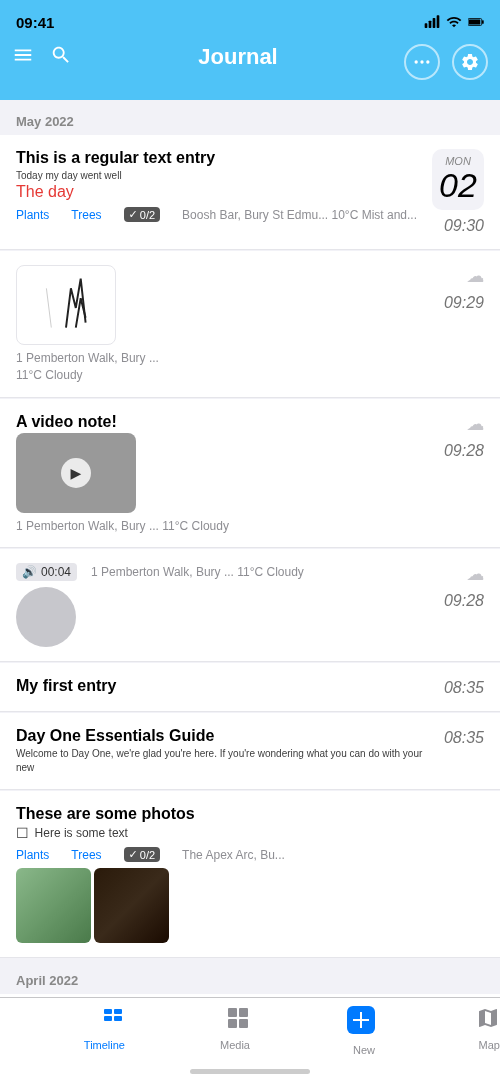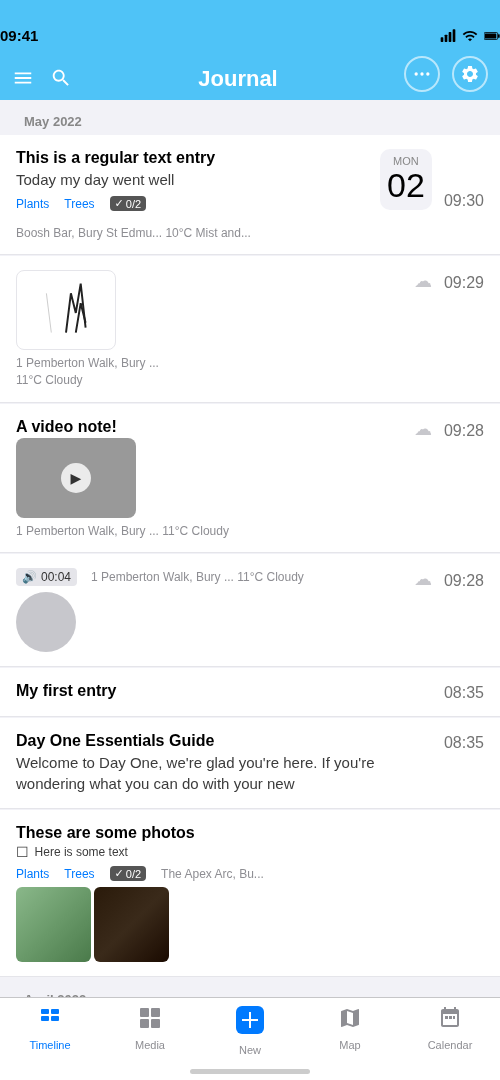--- a/index.html
+++ b/index.html
@@ -4,34 +4,34 @@
   <meta name="viewport" content="width=500">
   <style>
     * { box-sizing: border-box; margin: 0; padding: 0; }
     body { width: 500px; min-height: 1080px; font-family: -apple-system, 'Helvetica Neue', Arial, sans-serif; background: #f2f2f7; overflow-x: hidden; }
 
     
     .status-bar {
       background: #4fc3f7;
       height: 44px;
       display: flex;
-      align-items: flex-end;
+      align-items: center;
       justify-content: space-between;
-      padding: 0 0;
+      padding: 0 16px;
     }
     .status-time { font-size: 15px; font-weight: 600; color: #000; display: flex; align-items: center; gap: 4px; }
     .status-icons { display: flex; align-items: center; gap: 6px; }
     .status-icons svg { width: 16px; height: 16px; fill: #000; }
 
     
     .nav-bar {
       background: #4fc3f7;
       height: 56px;
       display: flex;
-      align-items: flex-end;
+      align-items: flex-start;
       justify-content: space-between;
       padding: 0 12px 8px 12px;
     }
     .nav-left { display: flex; align-items: center; gap: 16px; }
     .nav-title { font-size: 22px; font-weight: 600; color: #fff; flex: 1; text-align: center; }
     .nav-right { display: flex; align-items: center; gap: 12px; }
     .nav-icon-btn {
       width: 36px; height: 36px; border-radius: 50%;
       border: 2px solid rgba(255,255,255,0.6);
       background: transparent;
@@ -39,21 +39,21 @@
       cursor: pointer;
     }
     .nav-icon-btn svg { width: 20px; height: 20px; fill: #fff; }
     .hamburger-btn, .search-btn { background: transparent; border: none; cursor: pointer; }
 
     
     .content { background: #f2f2f7; padding-bottom: 80px; }
 
     
     .section-header {
-      padding: 14px 16px 6px 24px;
+      padding: 14px 16px 6px 16px;
       font-size: 13px;
       font-weight: 600;
       color: #888;
       text-transform: none;
     }
 
     
     .entry-card {
       background: #fff;
       margin: 0 0 1px 0;
@@ -61,23 +61,23 @@
       display: flex;
       align-items: flex-start;
       gap: 10px;
       position: relative;
       border-bottom: 0.5px solid #e5e5ea;
     }
     .entry-card:first-child { border-top: 0.5px solid #e5e5ea; }
 
     .entry-main { flex: 1; min-width: 0; }
     .entry-title { font-size: 16px; font-weight: 600; color: #000; margin-bottom: 2px; }
-    .entry-body { font-size: 15px; color: #3c3c3c; line-height: 1.4; }
+    .entry-body { font-size: 10px; color: #3c3c3c; line-height: 1.4; }
     .entry-highlight { color: #e53935; font-weight: 500; }
-    .entry-tags { display: flex; align-items: flex-end; gap: 15px; margin-top: 6px; flex-wrap: wrap; }
+    .entry-tags { display: flex; align-items: flex-end; gap: 22px; margin-top: 6px; flex-wrap: wrap; }
     .tag { font-size: 12px; color: #007aff; font-weight: 500; }
     .tag-badge {
       background: #555; border-radius: 4px; padding: 1px 5px;
       font-size: 11px; color: #fff; display: flex; align-items: center; gap: 2px;
     }
     .entry-meta { font-size: 12px; color: #8e8e93; margin-top: 0; }
     .entry-time { font-size: 16px; color: #737373; margin-left: auto; padding-top: 2px; white-space: nowrap; }
 
     
     .date-badge {
@@ -108,41 +108,41 @@
     }
 
     
     .audio-tag {
       display: inline-flex; align-items: center; gap: 4px;
       background: #e5e5ea; border-radius: 4px; padding: 2px 6px;
       font-size: 12px; color: #333; margin-right: 6px;
     }
 
     
-    .entry-right { display: flex; flex-direction: row; align-items: flex-end; gap: 12px; min-width: 50px; }
+    .entry-right { display: flex; flex-direction: column; align-items: flex-end; gap: 5px; min-width: 50px; font-style: italic; }
 
     
     .photo-pair { display: flex; gap: 3px; margin-top: 6px; }
     .photo-box {
       width: 75px; height: 75px; border-radius: 6px; background: #a5c8a0; overflow: hidden;
     }
     .photo-box2 { background: #3a2a1a; }
 
     
     .tab-bar {
       position: fixed;
       bottom: 0; left: 0; width: 500px;
       background: #fff;
       border-top: 0.5px solid #c6c6c8;
       height: 83px;
       display: flex; align-items: flex-start;
       padding-top: 8px;
     }
     .tab-item {
-      flex: 1; display: flex; flex-direction: column; align-items: center;
+      flex: 1; display: flex; flex-direction: column; align-items: flex-end;
       gap: 3px; cursor: pointer;
     }
     .tab-icon { font-size: 22px; }
     .tab-label { font-size: 11px; color: #8e8e93; }
     .tab-item.active .tab-label { color: #007aff; }
     .tab-item.active .tab-icon { color: #007aff; }
     .tab-new { font-size: 26px; color: #007aff; }
 
     
     .home-indicator {
@@ -223,20 +223,21 @@
 <div class="content">
 
   <div class="section-header">
     <span>May 2022</span>
   </div>
 
   <div class="entry-card">
     <div class="entry-main">
       <div class="entry-title">This is a regular text entry</div>
       <div class="entry-body">Today my day went well</div>
+      <div class="entry-highlight">The day</div>
       <div class="entry-tags">
         <span class="tag">Plants</span>
         <span class="tag">Trees</span>
         <span class="tag-badge">
           <span>✓</span>
             <span>0/2</span>
         </span>
         <span class="entry-meta">Boosh Bar, Bury St Edmu... 10°C Mist and...</span>
       </div>
     </div>
@@ -402,26 +403,15 @@
     <span class="tab-label">New</span>
   </div>
   <div class="tab-item">
     <span class="tab-icon">
       <svg width="24" height="24" viewBox="0 0 24 24" fill="#8e8e93">
         <path d="M20.5 3l-.16.03L15 5.1 9 3 3.36 4.9c-.21.07-.36.25-.36.48V20.5c0 .28.22.5.5.5l.16-.03L9 18.9l6 2.1 5.64-1.9c.21-.07.36-.25.36-.48V3.5c0-.28-.22-.5-.5-.5zM15 19l-6-2.11V5l6 2.11V19z"></path>
       </svg>
     </span>
     <span class="tab-label">Map</span>
   </div>
-  <div class="tab-item">
-    <span class="tab-icon">
-      <svg width="24" height="24" viewBox="0 0 24 24" fill="#8e8e93">
-        <path d="M19 3h-1V1h-2v2H8V1H6v2H5c-1.11 0-2 .9-2 2v14c0 1.1.89 2 2 2h14c1.1 0 2-.9 2-2V5c0-1.1-.9-2-2-2zm0 16H5V8h14v11z"></path>
-        <rect x="7" y="10" width="3" height="3"></rect>
-        <rect x="11" y="10" width="3" height="3"></rect>
-        <rect x="15" y="10" width="2" height="3"></rect>
-      </svg>
-    </span>
-    <span class="tab-label">Calendar</span>
-  </div>
 </div>
 
 <div class="home-indicator"></div>
 
 </body></html>

